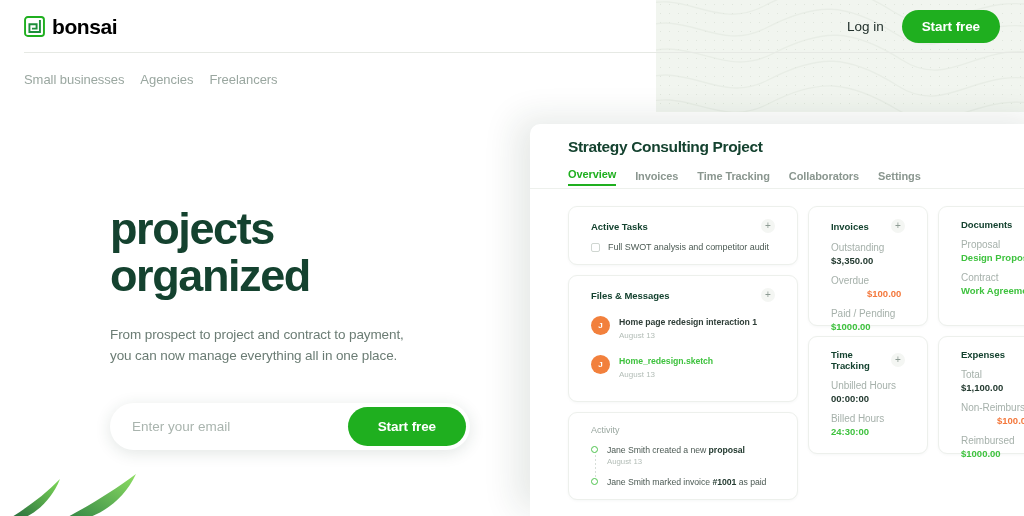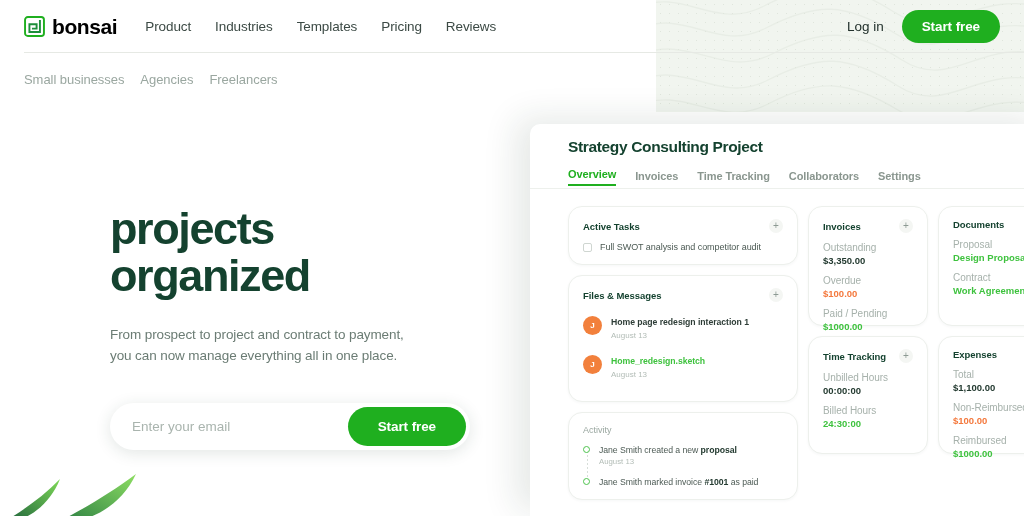--- a/index.html
+++ b/index.html
@@ -152,22 +152,22 @@
   .tabs-rule {
     position: absolute; left: 0; top: 64px; width: 520px;
     height: 1px; background: #edf0ec;
   }
 
   .app-body { position: absolute; left: 38px; top: 82px; display: flex; gap: 10px; }
   .col-main { width: 230px; display: flex; flex-direction: column; gap: 10px; }
   .col-side { width: 120px; display: flex; flex-direction: column; gap: 10px; }
 
   .card {
-    background: #fff; border: 1px solid #edf0ec; border-radius: 14px;
-    padding: 12px 14px;
+    background: #fff; border: 1px solid #edf0ec; border-radius: 9px;
+    padding: 12px 22px;
     box-shadow: 0 1px 3px rgba(30,60,45,.04);
     position: relative;
   }
   .card-head {
     display: flex; align-items: center; justify-content: space-between;
     margin-bottom: 9px;
   }
   .card-title {
     font-size: 9.5px; font-weight: 700; color: #14422f; letter-spacing: -0.05px;
   }
@@ -235,21 +235,21 @@
   .activity-text b { color: #243b31; }
   .activity-date { font-size: 7.8px; color: #b3bdb7; margin-top: 2px; }
 
   
   .stat { margin-bottom: 9px; }
   .stat:last-child { margin-bottom: 0; }
   .stat-label { font-size: 10px; color: #a6b1ab; letter-spacing: -0.05px; white-space: nowrap; }
   .stat-value { font-size: 9.5px; font-weight: 700; margin-top: 2px; white-space: nowrap; }
   .v-dark  { color: #233a30; }
   .v-green { color: #3ec23e; }
-  .v-orange{ color: #f4783c; }
+  .v-orange{ color: #f4783c; margin-left: 36px; }
 </style>
 </head>
 <body>
 
 <div id="page">
 
   <div class="pattern-block">
     <div class="dots"></div>
     <svg class="waves" viewBox="0 0 368 112" preserveAspectRatio="none">
       <g fill="none" stroke="#e2e8df" stroke-width="1.4">
@@ -262,27 +262,20 @@
     </svg>
   </div>
 
   <div class="navbar">
     <div class="brand">
       <svg class="brand-mark" viewBox="0 0 24 24">
         <rect x="1.2" y="1.2" width="21.6" height="21.6" rx="3.2" fill="none" stroke="#1faf1f" stroke-width="2.2"></rect>
         <path d="M18.2 5.6 L18.2 18.2 L6.2 18.2 L6.2 9.4 L14.4 9.4 L14.4 14.4 L10.2 14.4" fill="none" stroke="#1d8f3a" stroke-width="2.2" stroke-linecap="square"></path>
       </svg>
       <span class="brand-text">bonsai</span>
-    </div>
-    <div class="nav-links">
-      <span class="nav-link">Product</span>
-      <span class="nav-link">Industries</span>
-      <span class="nav-link">Templates</span>
-      <span class="nav-link">Pricing</span>
-      <span class="nav-link">Reviews</span>
     </div>
     <div class="nav-right">
       <span class="login-link">Log in</span>
       <button class="start-btn">Start free</button>
     </div>
   </div>
   <div class="nav-divider"></div>
 
   <div class="subnav">
     <span class="subnav-link">Small businesses</span>

